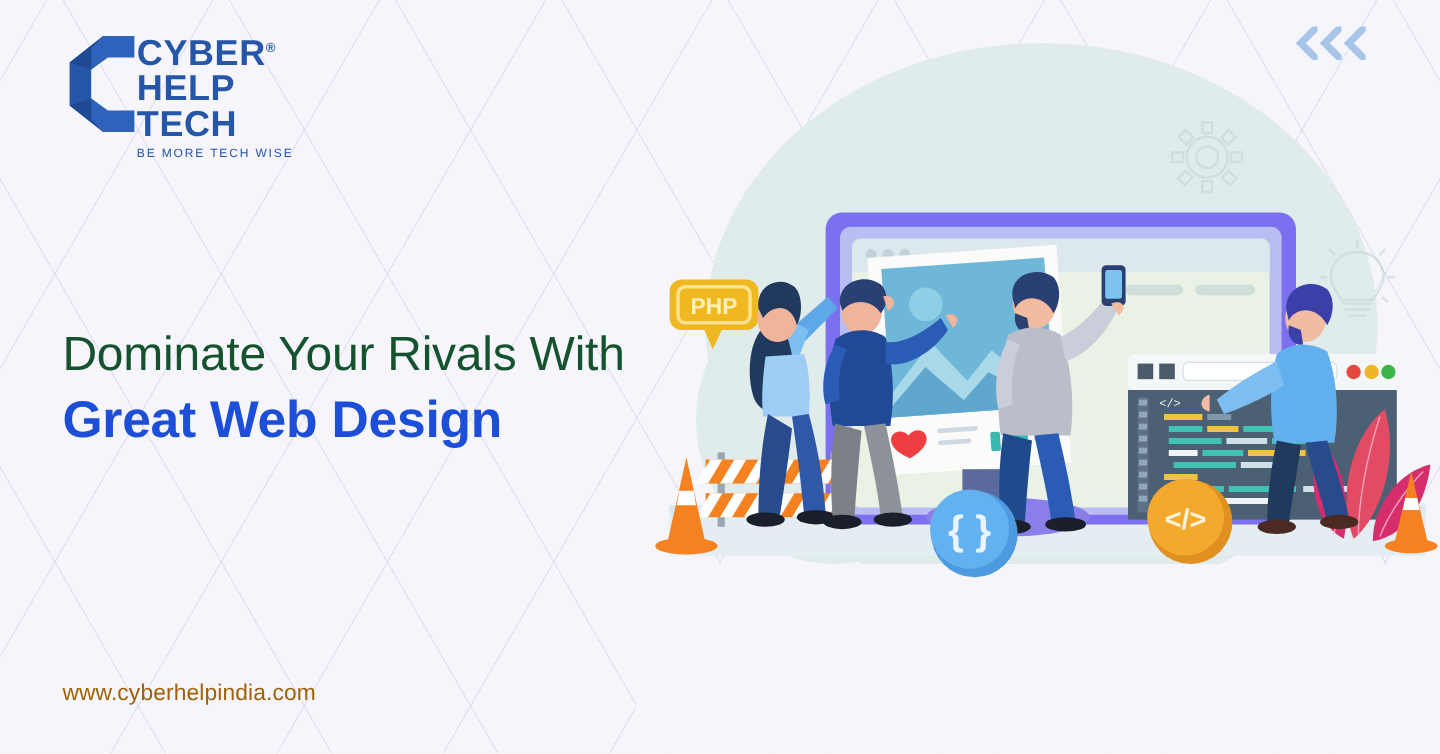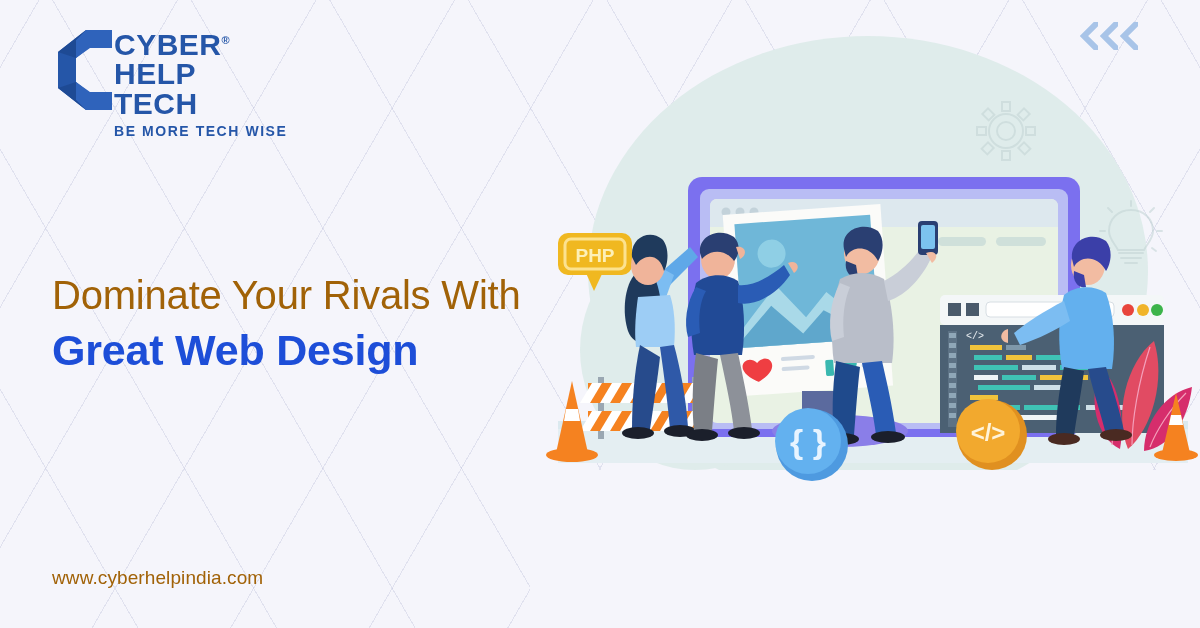--- a/index.html
+++ b/index.html
@@ -41,28 +41,28 @@
   .logo { position: absolute; left: 46px; top: 28px; display: flex; align-items: flex-start; }
   .logo-mark { width: 68px; height: 84px; flex: none; }
   .logo-text { margin-left: 0; padding-top: 2px; }
   .logo-line {
     font-size: 30px; font-weight: 700; line-height: .98;
     color: #2556a8; letter-spacing: .5px; position: relative;
     font-family: "Liberation Sans", sans-serif;
   }
   .logo-line .reg { font-size: 11px; vertical-align: super; font-weight: 600; }
   .logo-tag {
-    font-size: 14px; font-weight: 700; letter-spacing: 1.55px;
+    font-size: 10px; font-weight: 400; letter-spacing: 1.55px;
     color: #2556a8; margin-top: 5px;
   }
 
   
   .headline { position: absolute; left: 52px; top: 272px; }
   .h-line1 {
-    font-size: 40px; font-weight: 400; color: #a16207;
+    font-size: 40px; font-weight: 400; color: #14532d;
     letter-spacing: -.2px; line-height: 1.18;
   }
   .h-line2 {
     font-size: 43px; font-weight: 700; color: #1d4ed8;
     letter-spacing: -.2px; line-height: 1.18; margin-top: 6px;
   }
   .url {
     position: absolute; left: 52px; top: 567px;
     font-size: 19px; color: #a16207; letter-spacing: .1px;
   }

